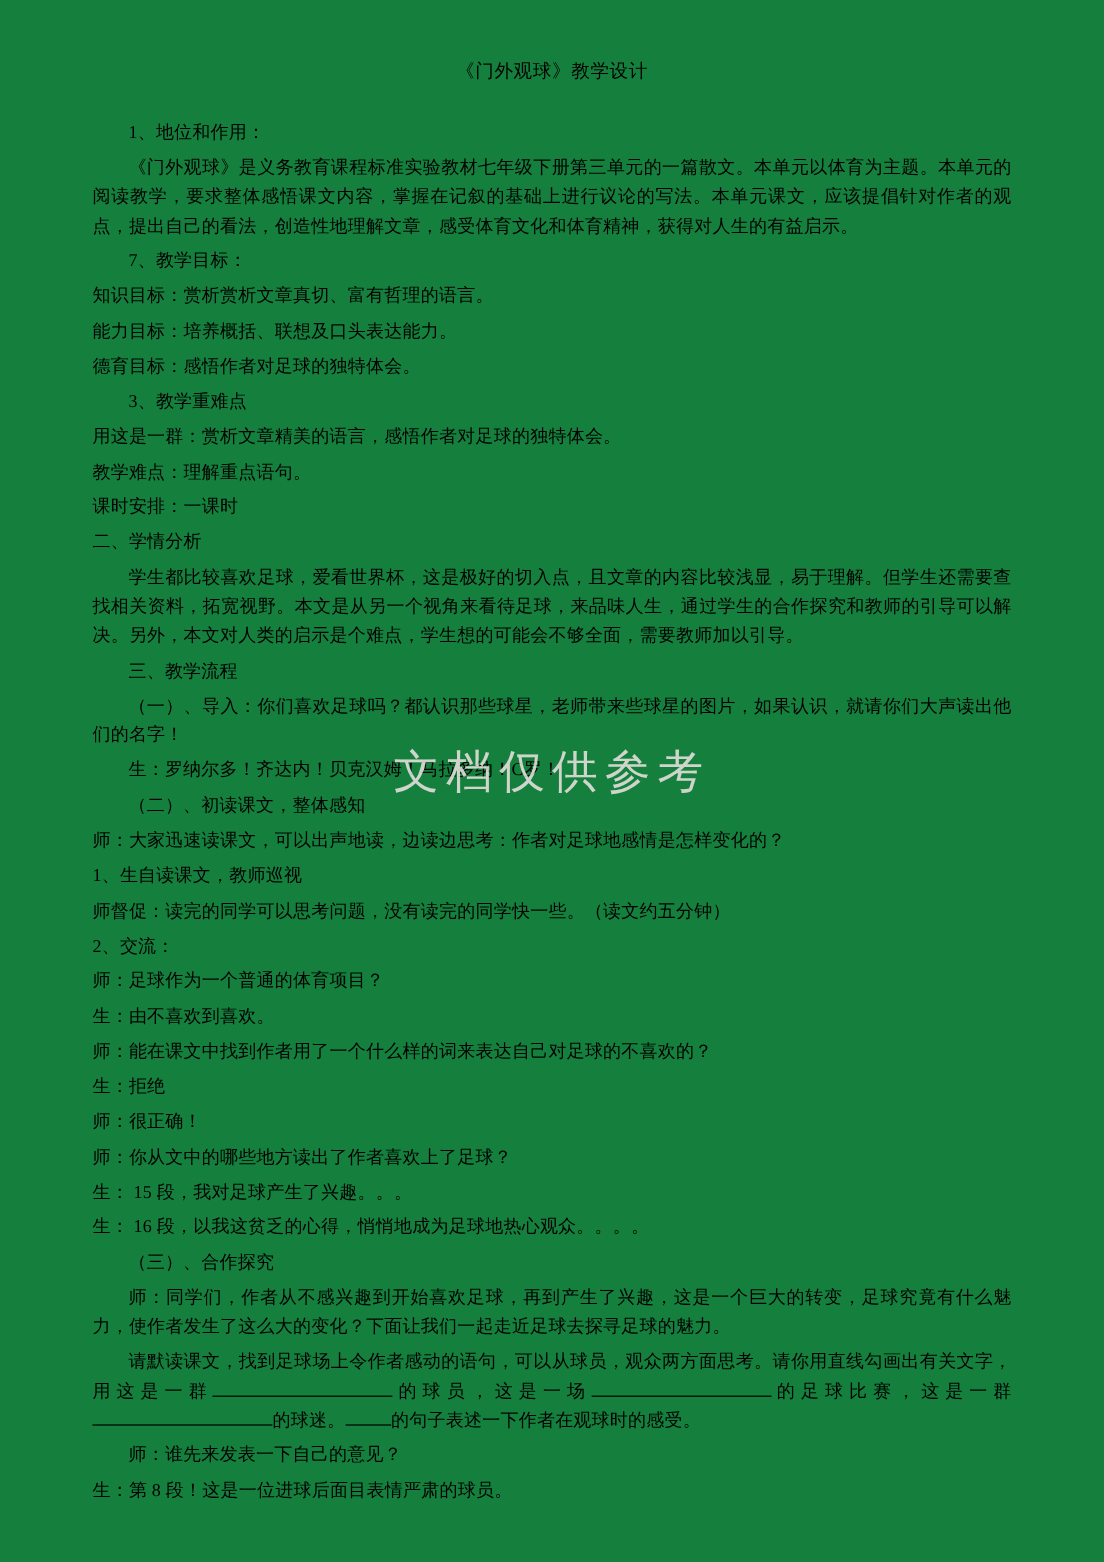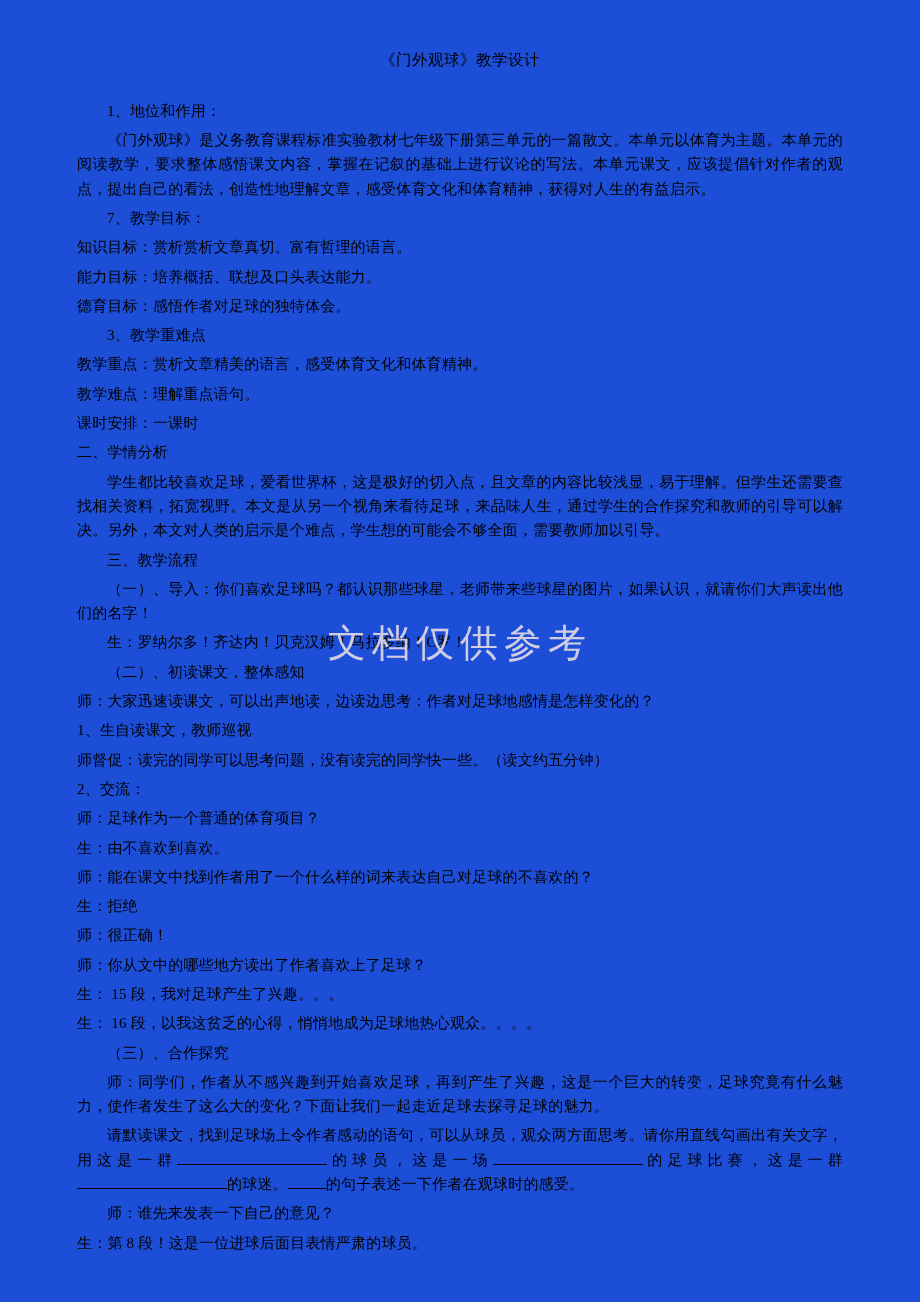--- a/index.html
+++ b/index.html
@@ -8,21 +8,21 @@
     background: #ffffff;
   }
   body {
     font-family: "Liberation Serif", "DejaVu Serif", serif;
     color: #000000;
   }
   .page {
     position: relative;
     width: 920px;
     height: 1302px;
-    background: #1d4ed8;
+    background: #15803d;
     overflow: hidden;
     box-sizing: border-box;
     padding: 48px 72px 0 72px;
   }
   .doc-title {
     text-align: center;
     font-size: 15.5px;
     line-height: 1.6;
     margin: 0 0 26px 0;
     letter-spacing: 0.5px;
@@ -67,21 +67,21 @@
 
   <div class="body-text">
 
     <p class="indent-1">1、地位和作用：</p>
     <p class="indent-1">《门外观球》是义务教育课程标准实验教材七年级下册第三单元的一篇散文。本单元以体育为主题。本单元的阅读教学，要求整体感悟课文内容，掌握在记叙的基础上进行议论的写法。本单元课文，应该提倡针对作者的观点，提出自己的看法，创造性地理解文章，感受体育文化和体育精神，获得对人生的有益启示。</p>
     <p class="indent-1">7、教学目标：</p>
     <p>知识目标：赏析赏析文章真切、富有哲理的语言。</p>
     <p>能力目标：培养概括、联想及口头表达能力。</p>
     <p>德育目标：感悟作者对足球的独特体会。</p>
     <p class="indent-1">3、教学重难点</p>
-    <p>教学重点：赏析文章精美的语言，感受体育文化和体育精神。</p>
+    <p>用这是一群：赏析文章精美的语言，感悟作者对足球的独特体会。</p>
     <p>教学难点：理解重点语句。</p>
     <p>课时安排：一课时</p>
     <p>二、学情分析</p>
     <p class="indent-1">学生都比较喜欢足球，爱看世界杯，这是极好的切入点，且文章的内容比较浅显，易于理解。但学生还需要查找相关资料，拓宽视野。本文是从另一个视角来看待足球，来品味人生，通过学生的合作探究和教师的引导可以解决。另外，本文对人类的启示是个难点，学生想的可能会不够全面，需要教师加以引导。</p>
     <p class="indent-1">三、教学流程</p>
     <p class="indent-1">（一）、导入：你们喜欢足球吗？都认识那些球星，老师带来些球星的图片，如果认识，就请你们大声读出他们的名字！</p>
     <p class="indent-1">生：罗纳尔多！齐达内！贝克汉姆！马拉多纳！C罗！</p>
     <p class="indent-1">（二）、初读课文，整体感知</p>
     <p>师：大家迅速读课文，可以出声地读，边读边思考：作者对足球地感情是怎样变化的？</p>
     <p>1、生自读课文，教师巡视</p>

